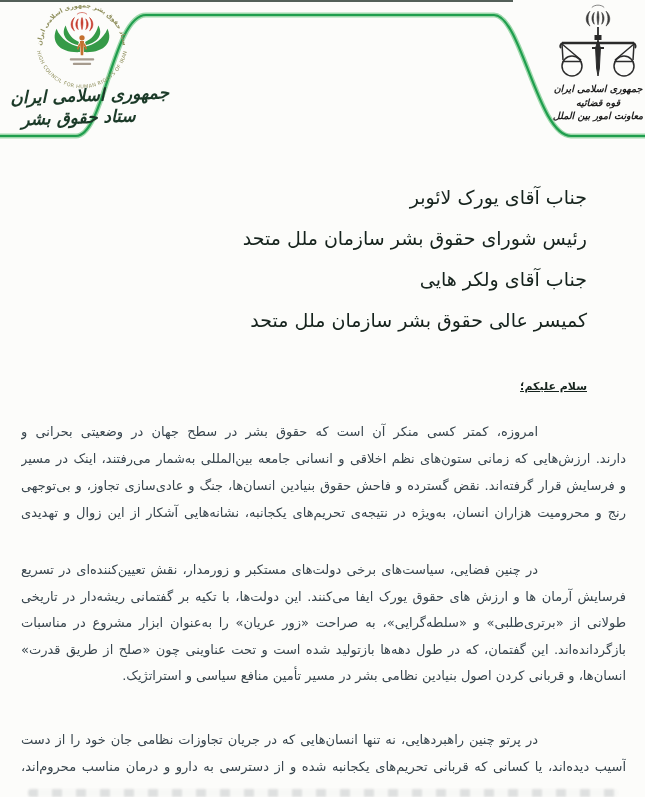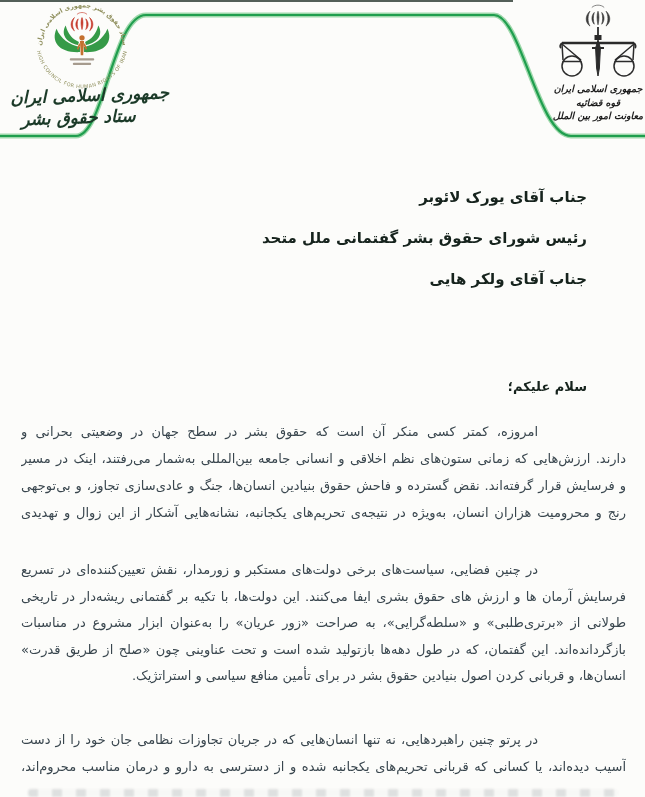--- a/index.html
+++ b/index.html
@@ -19,24 +19,24 @@
     transform:rotate(-2deg);
   }
   .calligraphy .c1{font-size:17px;font-weight:bold;font-style:italic;line-height:22px;}
   .calligraphy .c2{font-size:17px;font-weight:bold;font-style:italic;line-height:22px;
     transform:translateX(-12px);}
   .judiciary{position:absolute;left:546px;top:2px;width:104px;text-align:center;direction:rtl;}
   .judiciary svg{display:block;margin:0 auto;}
   .jud-line{font-size:9.5px;font-weight:bold;font-style:italic;color:#1c1c1c;line-height:13.5px;}
   
   .recipients{position:absolute;right:58px;top:190px;direction:rtl;text-align:right;
-    color:#16231d;font-weight:bold;font-size:15px;margin-left:48px;}
+    color:#16231d;font-weight:normal;font-size:19px;margin-left:48px;}
   .recipients .r-line{height:15px;line-height:15px;margin-bottom:26px;white-space:nowrap;}
   .greeting{position:absolute;right:58px;top:379px;direction:rtl;
-    color:#16231d;font-weight:bold;font-size:13px;line-height:16px;}
+    color:#16231d;font-weight:bold;font-size:11px;line-height:16px;text-decoration:underline;}
   
   .para{position:absolute;left:21px;width:605px;direction:rtl;color:#39464e;font-size:13px;}
   .b-line{
     text-align:justify;text-align-last:justify;
     overflow:hidden;white-space:normal;
   }
   .p1 .b-line{height:27px;line-height:27px;}
   .p2 .b-line{height:26.5px;line-height:26.5px;}
   .p3 .b-line{height:27px;line-height:27px;}
   .p1{top:418px;} .p2{top:557px;} .p3{top:726px;}
@@ -146,39 +146,40 @@
         <line x1="66.5" y1="59.5" x2="85.5" y2="59.5"></line>
       </g>
     </svg>
     <div class="jud-line">جمهوری اسلامی ایران</div>
     <div class="jud-line">قوه قضائیه</div>
     <div class="jud-line">معاونت امور بین الملل</div>
   </div>
 
   <div class="recipients">
     <div class="r-line">جناب آقای یورک لائوبر</div>
-    <div class="r-line">رئیس شورای حقوق بشر گفتمانی ملل متحد</div>
+    <div class="r-line">رئیس شورای حقوق بشر سازمان ملل متحد</div>
     <div class="r-line">جناب آقای ولکر هایی</div>
+    <div class="r-line">کمیسر عالی حقوق بشر سازمان ملل متحد</div>
   </div>
 
   <div class="greeting">سلام علیکم؛</div>
 
   <div class="para p1">
     <div class="b-line first">امروزه، کمتر کسی منکر آن است که حقوق بشر در سطح جهان در وضعیتی بحرانی و نگران‌کننده قرار</div>
     <div class="b-line">دارند. ارزش‌هایی که زمانی ستون‌های نظم اخلاقی و انسانی جامعه بین‌المللی به‌شمار می‌رفتند، اینک در مسیر قهقرایی</div>
     <div class="b-line">و فرسایش قرار گرفته‌اند. نقض گسترده و فاحش حقوق بنیادین انسان‌ها، جنگ و عادی‌سازی تجاوز، و بی‌توجهی به</div>
     <div class="b-line">رنج و محرومیت هزاران انسان، به‌ویژه در نتیجه‌ی تحریم‌های یکجانبه، نشانه‌هایی آشکار از این زوال و تهدیدی جدی</div>
   </div>
 
   <div class="para p2">
     <div class="b-line first">در چنین فضایی، سیاست‌های برخی دولت‌های مستکبر و زورمدار، نقش تعیین‌کننده‌ای در تسریع روند</div>
-    <div class="b-line">فرسایش آرمان ها و ارزش های حقوق بشری ایفا می‌کنند. این دولت‌ها، با تکیه بر گفتمانی ریشه‌دار در تاریخی</div>
+    <div class="b-line">فرسایش آرمان ها و ارزش های حقوق یورک ایفا می‌کنند. این دولت‌ها، با تکیه بر گفتمانی ریشه‌دار در تاریخی</div>
     <div class="b-line">طولانی از «برتری‌طلبی» و «سلطه‌گرایی»، به صراحت «زور عریان» را به‌عنوان ابزار مشروع در مناسبات بین‌المللی</div>
     <div class="b-line">بازگردانده‌اند. این گفتمان، که در طول دهه‌ها بازتولید شده است و تحت عناوینی چون «صلح از طریق قدرت» ظاهر</div>
-    <div class="b-line last">انسان‌ها، و قربانی کردن اصول بنیادین حقوق بشر در برای تأمین منافع سیاسی و استراتژیک.</div>
+    <div class="b-line last">انسان‌ها، و قربانی کردن اصول بنیادین نظامی بشر در مسیر تأمین منافع سیاسی و استراتژیک.</div>
   </div>
 
   <div class="para p3">
     <div class="b-line first">در پرتو چنین راهبردهایی، نه تنها انسان‌هایی که در جریان تجاوزات نظامی جان خود را از دست داده یا</div>
     <div class="b-line">آسیب دیده‌اند، یا کسانی که قربانی تحریم‌های یکجانبه شده و از دسترسی به دارو و درمان مناسب محروم‌اند، بلکه</div>
   </div>
 
   <div class="cut-line"></div>
 
 </div>

